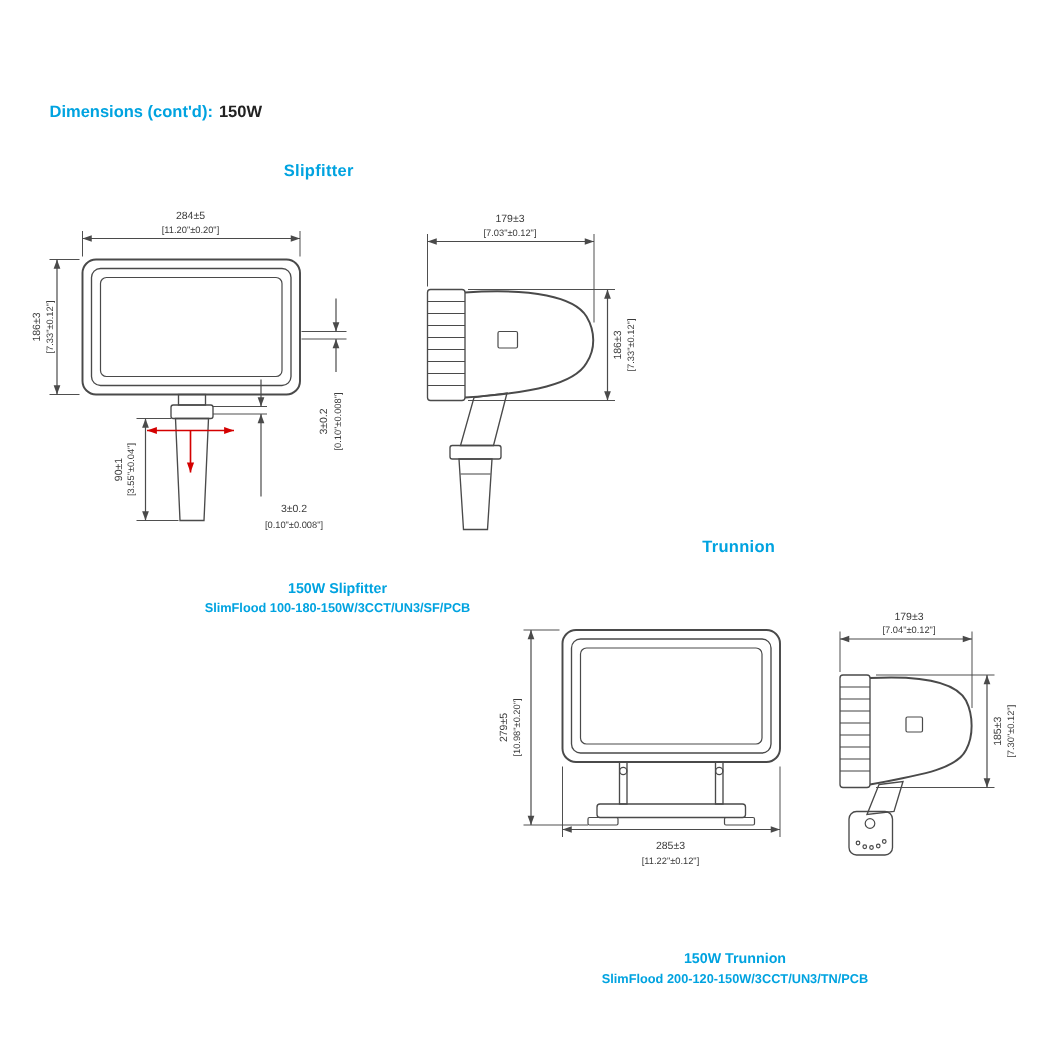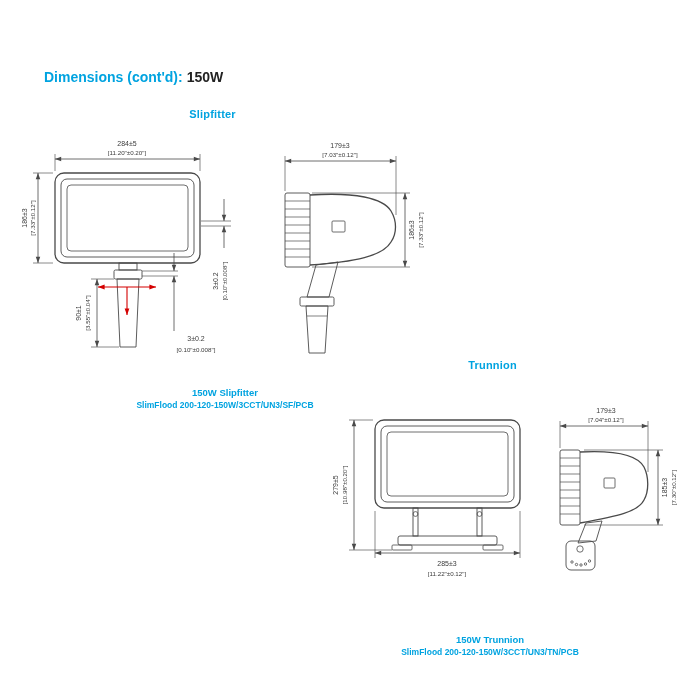--- a/index.html
+++ b/index.html
@@ -1,18 +1,18 @@
 <!DOCTYPE html>
 <html style="--accent: #00A3E0; --line: #4a4a4a; --red: #d40000;"><head>
 <meta charset="utf-8">
 <style>
   * { margin:0; padding:0; box-sizing:border-box; }
   html,body { width:700px; height:700px; background:#ffffff;
     font-family:"Liberation Sans","DejaVu Sans",sans-serif; position:relative; overflow:hidden; }
-  .hdr { position:absolute; left:44px; top:69px; font-size:14px; font-weight:700; }
+  .hdr { position:absolute; left:33px; top:69px; font-size:11px; font-weight:700; }
   .hdr .lbl { color:var(--accent); }
   .hdr .val { color:#222222; margin-left:4px; }
   .sec-title { position:absolute; text-align:center; color:var(--accent);
     font-weight:700; font-size:11px; letter-spacing:.2px; }
   .caption { position:absolute; text-align:center; color:var(--accent); font-weight:700; }
   .caption .l1 { font-size:9.5px; }
   .caption .l2 { font-size:8.5px; margin-top:2px; }
   svg { position:absolute; overflow:visible; }
   svg .s  { stroke:var(--line); fill:none; }
   svg .w13 { stroke-width:1.3; }
@@ -145,21 +145,21 @@
     <line class="ext" x1="42" y1="58" x2="140" y2="58"></line>
     <line class="ext" x1="42" y1="132" x2="140" y2="132"></line>
     <line class="dim" x1="135" y1="58" x2="135" y2="132" marker-start="url(#arwB)" marker-end="url(#arwB)"></line>
     <text class="dm" x="144" y="95" transform="rotate(-90 144 95)">186±3</text>
     <text class="di" x="152.5" y="95" transform="rotate(-90 152.5 95)">[7.33"±0.12"]</text>
   </g>
 </svg>
 
 <div class="caption" style="left:95px; top:387px; width:260px;">
   <div class="l1">150W Slipfitter</div>
-  <div class="l2">SlimFlood 200-120-150W/3CCT/UN3/SF/PCB</div>
+  <div class="l2">SlimFlood 100-180-150W/3CCT/UN3/SF/PCB</div>
 </div>
 
 <div class="sec-title" style="left:430px; top:359px; width:125px;">Trunnion</div>
 
 <svg style="left:330px; top:405px;" width="210" height="185" viewBox="0 0 210 185">
   <defs>
     <marker id="arwC" viewBox="0 0 10 10" refX="9.3" refY="5" markerWidth="7" markerHeight="7" orient="auto-start-reverse" markerUnits="userSpaceOnUse">
       <path d="M0.5,1.8 L9.3,5 L0.5,8.2 Z" fill="#4a4a4a"></path>
     </marker>
   </defs>

